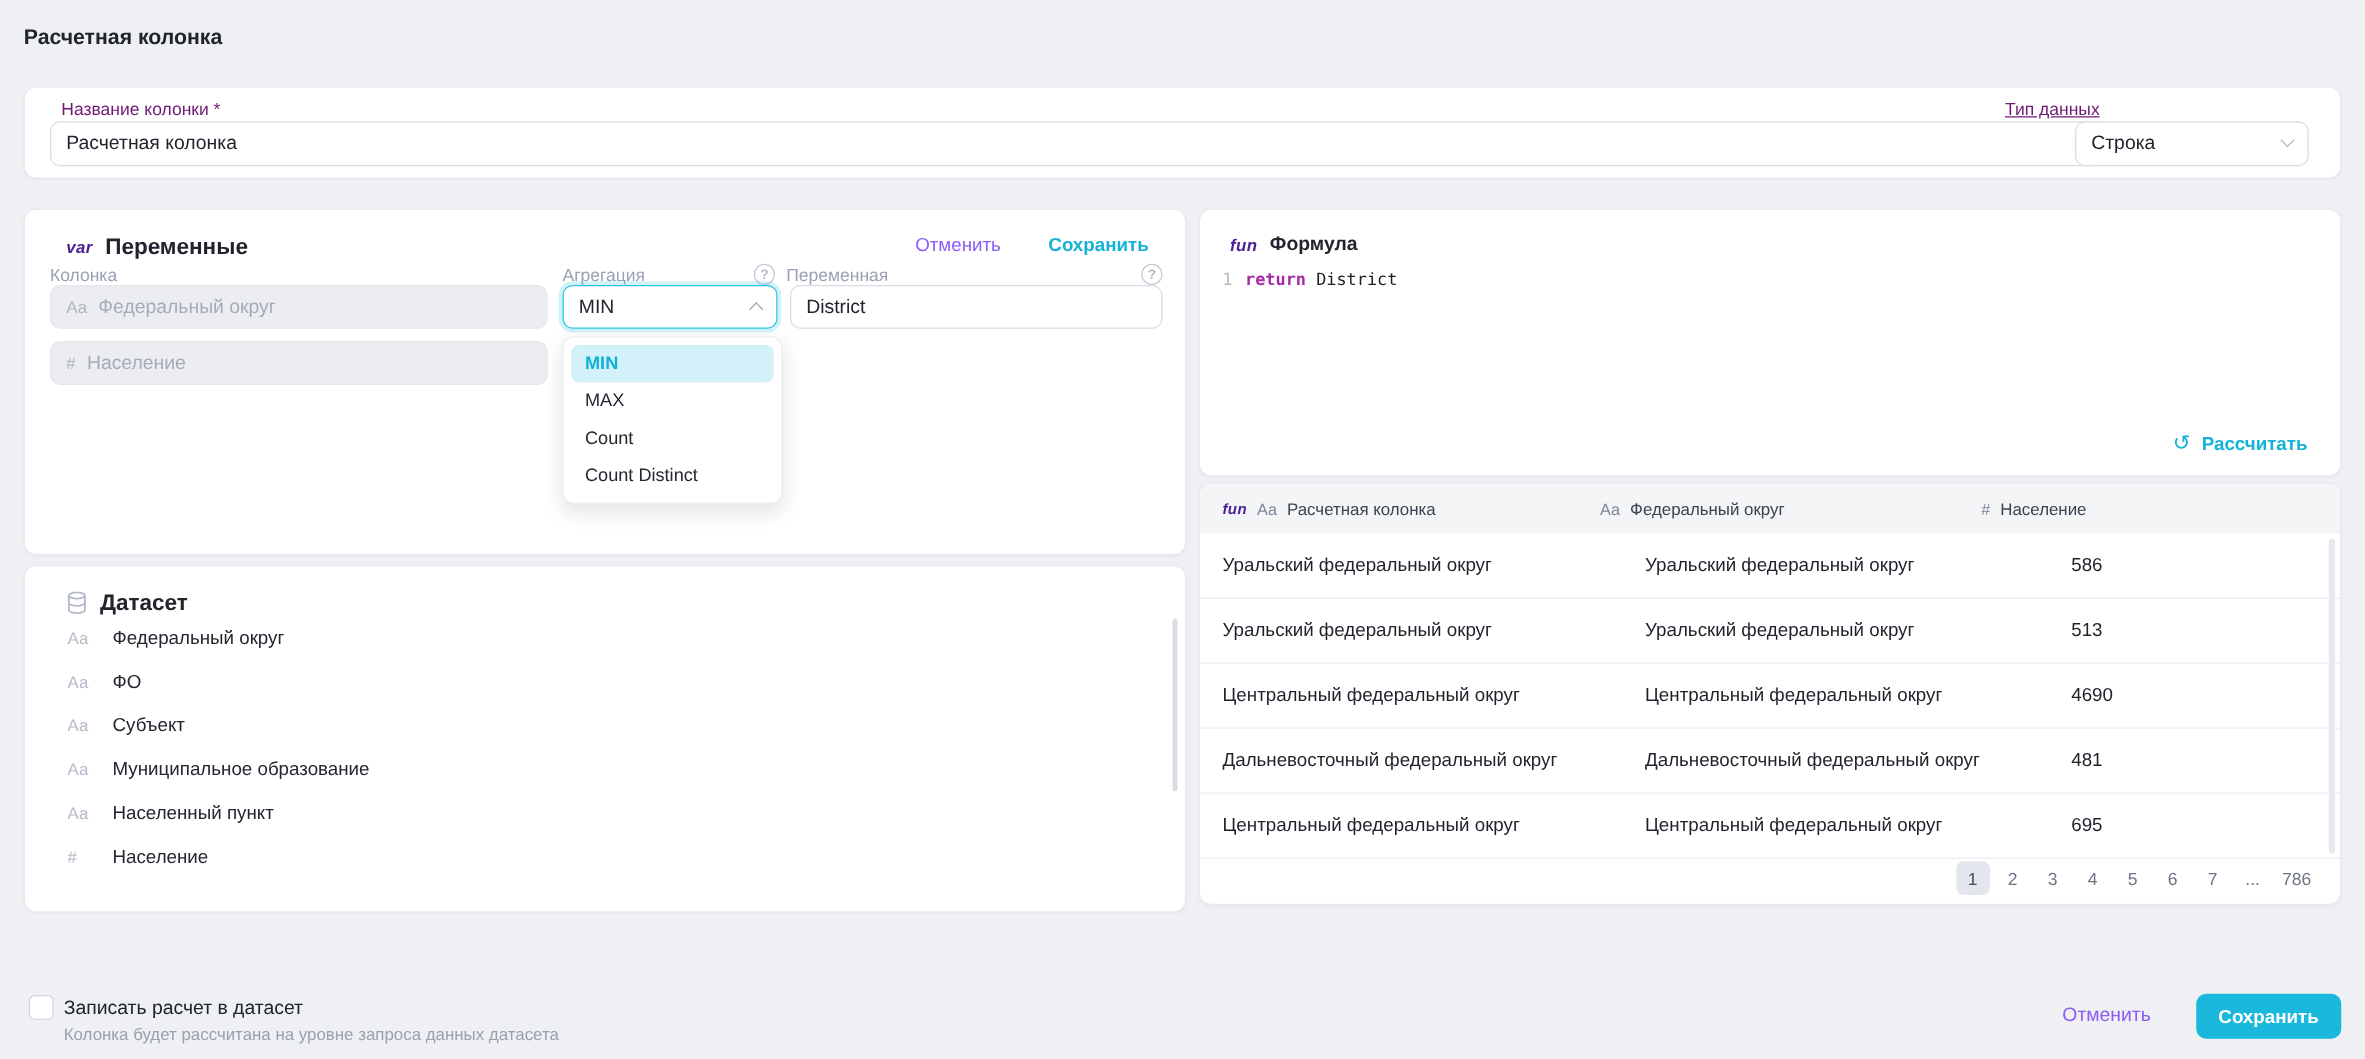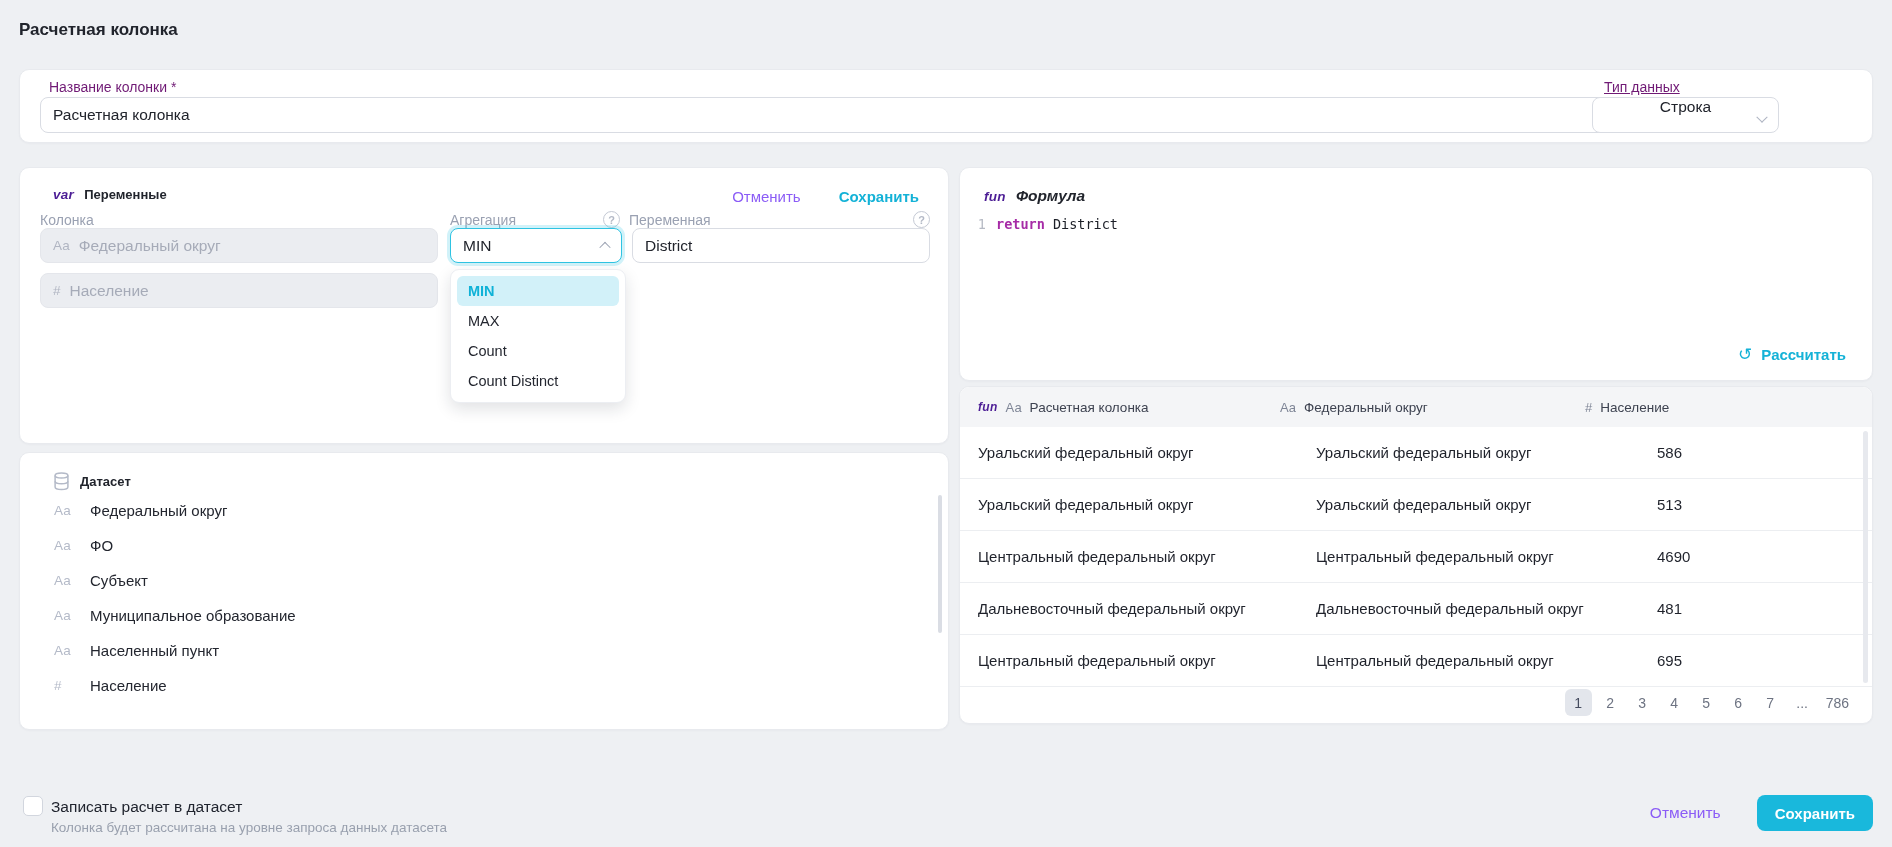--- a/index.html
+++ b/index.html
@@ -36,33 +36,33 @@
     padding: 0 12px; background: #fff; outline: none;
   }
   .name-input { left: 20px; top: 27px; width: 1647px; }
   .select-box {
     position: absolute; height: 36px;
     border: 1px solid #d9dce3; border-radius: 8px;
     background: #fff; display: flex; align-items: center;
     padding: 0 12px; font-size: 15.5px; color: #21242c;
     cursor: pointer;
   }
-  .type-select { left: 1572px; top: 27px; width: 187px; flex-direction: column; }
+  .type-select { left: 1640px; top: 27px; width: 187px; }
   .caret {
     width: 8px; height: 8px; border-right: 1.6px solid #aeb4c2;
     border-bottom: 1.6px solid #aeb4c2; margin-left: auto;
     transform: rotate(45deg) translate(-2px,-2px);
   }
   .caret.up { transform: rotate(-135deg) translate(-1px,-1px); border-color: #9aa1b2; }
 
   
   .card-vars { left: 19px; top: 167px; width: 930px; height: 277px; }
   .panel-head { position: absolute; left: 33px; top: 19px; display: flex; align-items: center; gap: 10px; }
   .kw-icon { font-style: italic; font-weight: 700; font-size: 13.5px; color: #4c1d95; letter-spacing: .3px; }
-  .panel-title { font-size: 13px; font-weight: 700; color: #21242c; }
+  .panel-title { font-size: 18px; font-weight: 700; color: #21242c; }
   .head-actions { position: absolute; right: 29px; top: 20px; display: flex; gap: 38px; align-items: center; }
   .btn-text { font-size: 15px; color: #8b5cf6; cursor: pointer; background: none; border: none; font-family: inherit; }
   .btn-text.accent { color: #14b2d7; font-weight: 600; }
 
   .col-label { position: absolute; top: 44px; font-size: 14px; color: #9aa1b2; }
   .help-ic {
     position: absolute; top: 43px; width: 17px; height: 17px; border-radius: 50%;
     border: 1.4px solid #c4c9d4; color: #b3b9c6; font-size: 11px; font-weight: 700;
     display: flex; align-items: center; justify-content: center; cursor: pointer;
   }
@@ -250,21 +250,21 @@
           <span class="type-ic">#</span>
           <span class="ds-label">Население</span>
         </div>
       </div>
     <div class="v-scroll ds-scroll"></div>
   </div>
 
   <div class="card card-formula">
     <div class="panel-head" style="left:24px;">
       <span class="kw-icon">fun</span>
-      <span class="panel-title" style="font-size:15.5px;font-style:italic;">Формула</span>
+      <span class="panel-title" style="font-size:15.5px;">Формула</span>
     </div>
     <div class="code-area">
       <span class="line-num">1</span>
       <span><span class="code-kw">return</span><span class="code-txt" id="code-rest"> District</span></span>
     </div>
     <button class="calc-btn">
       <span class="refresh-ic">↺</span>
       <span>Рассчитать</span>
     </button>
   </div>

